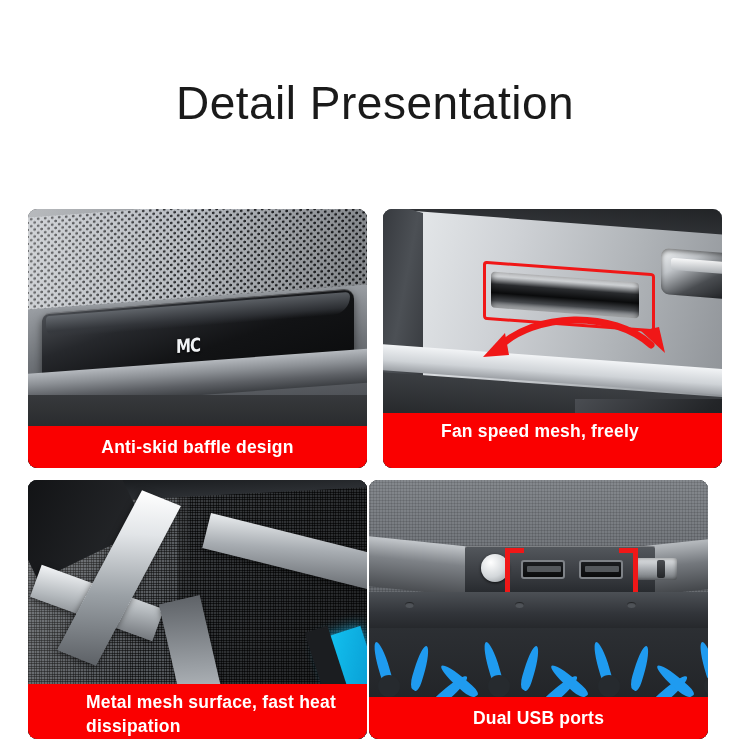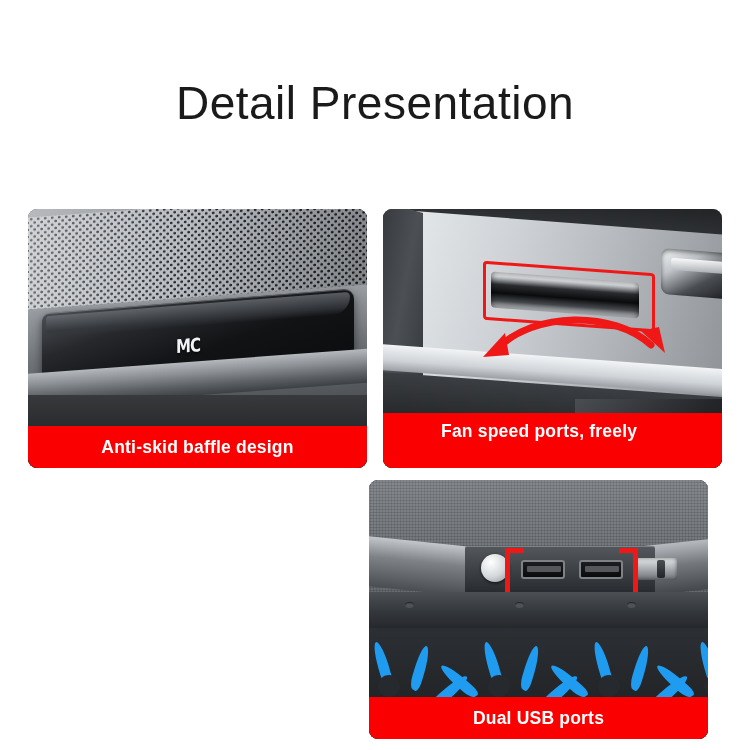--- a/index.html
+++ b/index.html
@@ -359,24 +359,43 @@
         <div class="p2-slot"></div>
         <div class="p2-knob"></div>
         <div class="p2-knobbox"></div>
         <svg class="p2-arrow" viewBox="0 0 190 60">
           <path d="M18 44 C55 6, 135 6, 172 40" stroke="#f01717" stroke-width="7" fill="none" stroke-linecap="round"></path>
           <polygon points="4,52 26,28 30,50" fill="#f01717"></polygon>
           <polygon points="186,48 162,26 180,22" fill="#f01717"></polygon>
         </svg>
       </div>
       <div class="caption two-line">
-        <div>Fan speed ports, freely</div>
+        <div>Fan speed mesh, freely</div>
       </div>
     </div>
 
+    <div class="card c3">
+      <div class="photo p3">
+        <div class="p3-mesh"></div>
+        <div class="p3-shadeL"></div>
+        <div class="p3-shadeR"></div>
+        <div class="p3-topbar"></div>
+        <div class="p3-edge"></div>
+        <div class="p3-x4"></div>
+        <div class="p3-x1"></div>
+        <div class="p3-x2"></div>
+        <div class="p3-x3"></div>
+        <div class="p3-led"></div>
+        <div class="p3-ledmask"></div>
+      </div>
+      <div class="caption two-line">
+        <div>Metal mesh surface, fast heat</div>
+        <div>dissipation</div>
+      </div>
+    </div>
 
     <div class="card c4">
       <div class="photo p4">
         <div class="p4-deck"></div>
         <div class="p4-deckshade"></div>
         <div class="p4-rearL"></div>
         <div class="p4-rearR"></div>
         <div class="p4-panel"></div>
         <div class="p4-knob"></div>
         <div class="p4-usb u1"></div>

